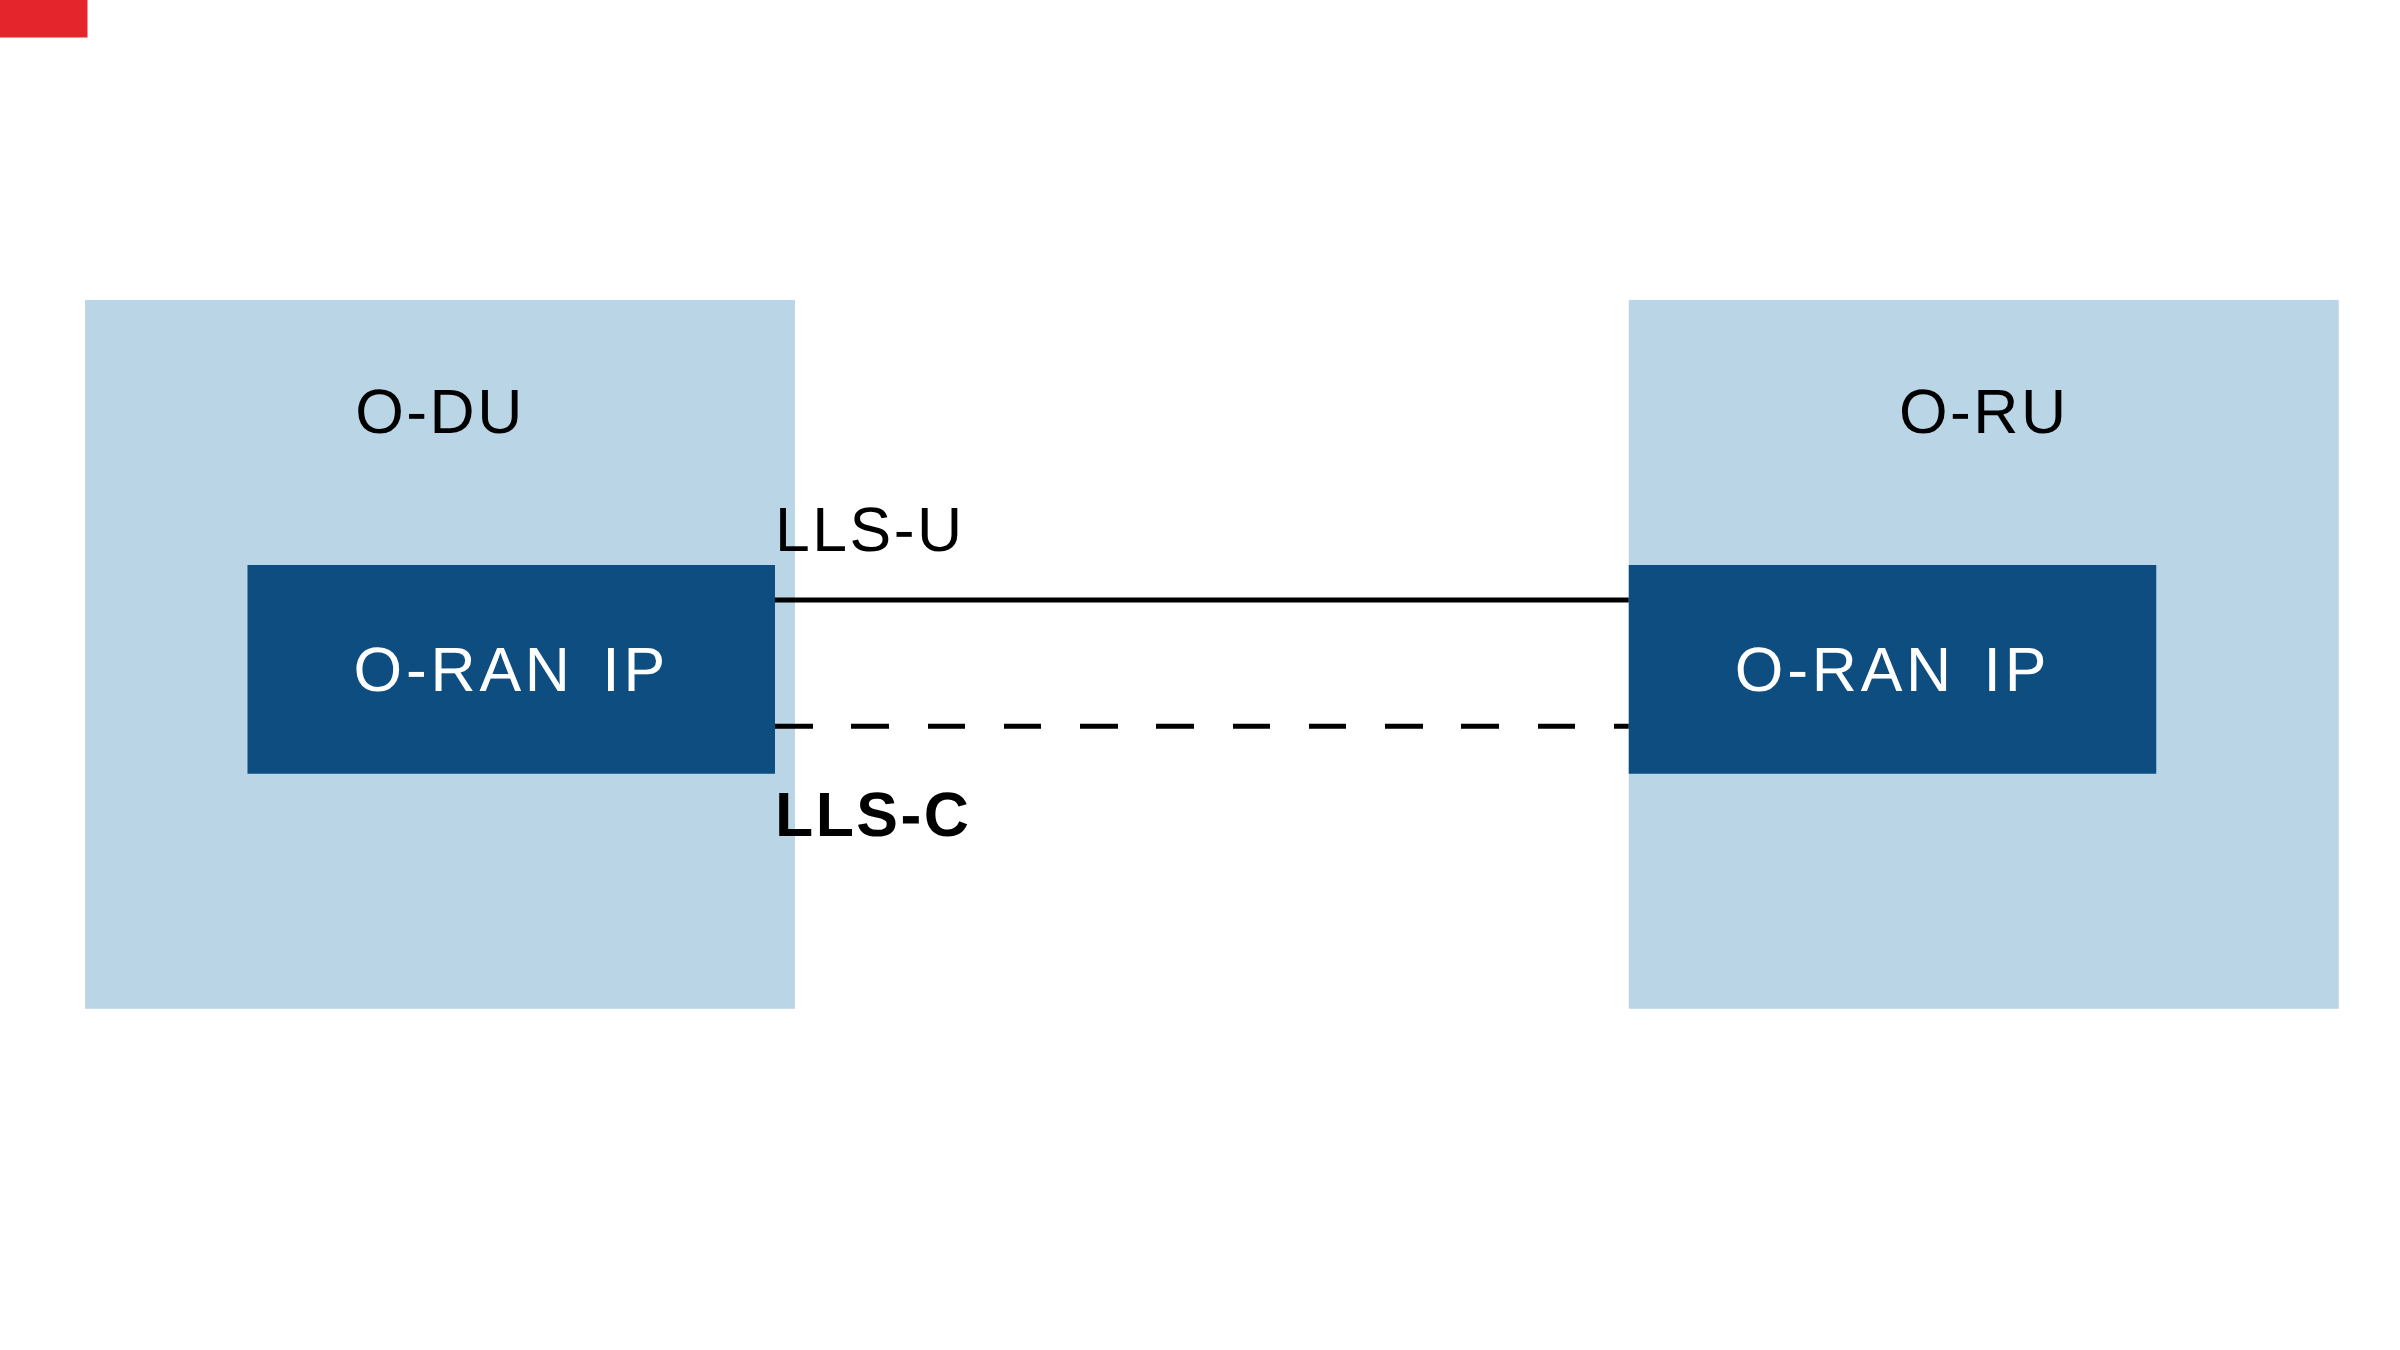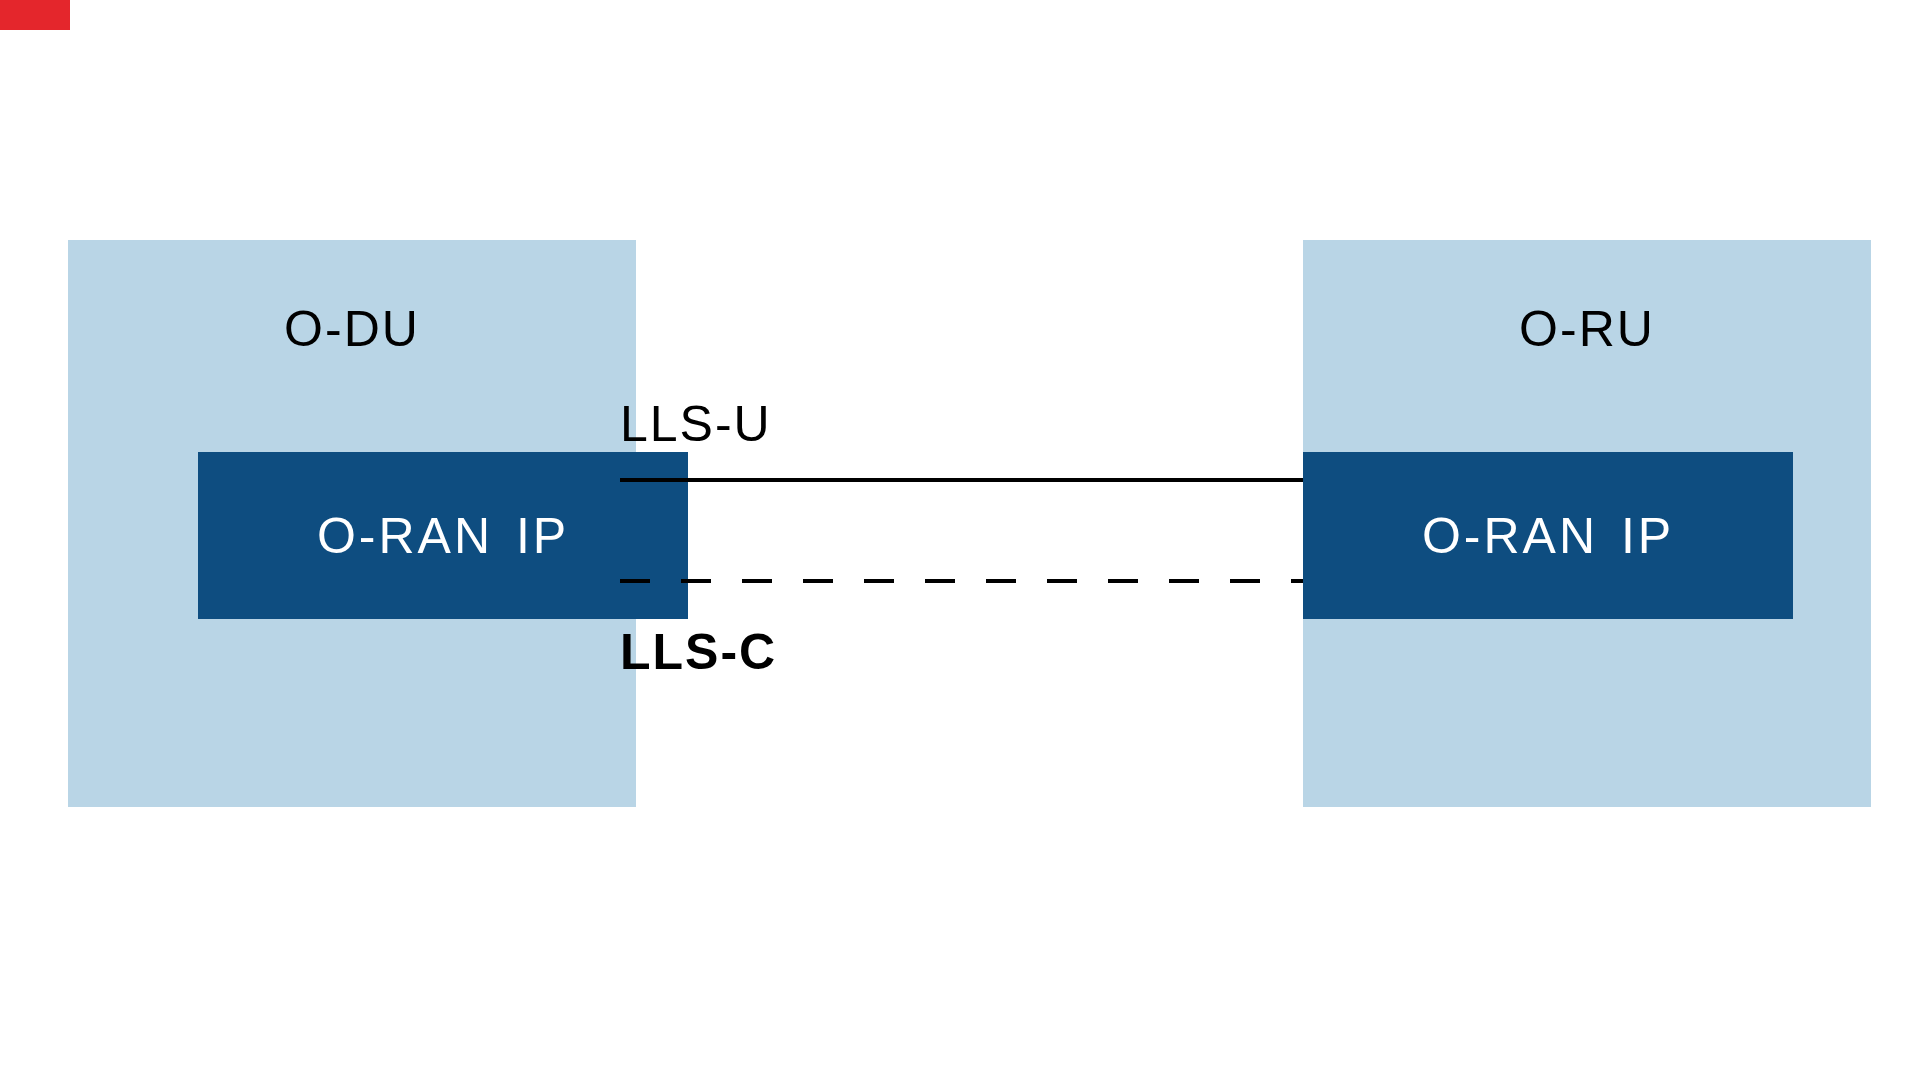--- a/index.html
+++ b/index.html
@@ -41,21 +41,21 @@
     font-size: 50px;
     line-height: 54px;
     letter-spacing: 2px;
     color: var(--label-text, #000000);
   }
   .node-left  .node-title { left: 0; top: 62px; }
   .node-right .node-title { left: 0; top: 62px; }
   .ip-module {
     position: absolute;
     top: 452px;
-    width: 490px;
+    width: 422px;
     height: 167px;
     background: var(--module-fill, #0e4d80);
     display: flex;
     align-items: center;
     justify-content: center;
     font-size: 50px;
     letter-spacing: 3px;
     word-spacing: 6px;
     color: var(--module-text, #ffffff);
   }

